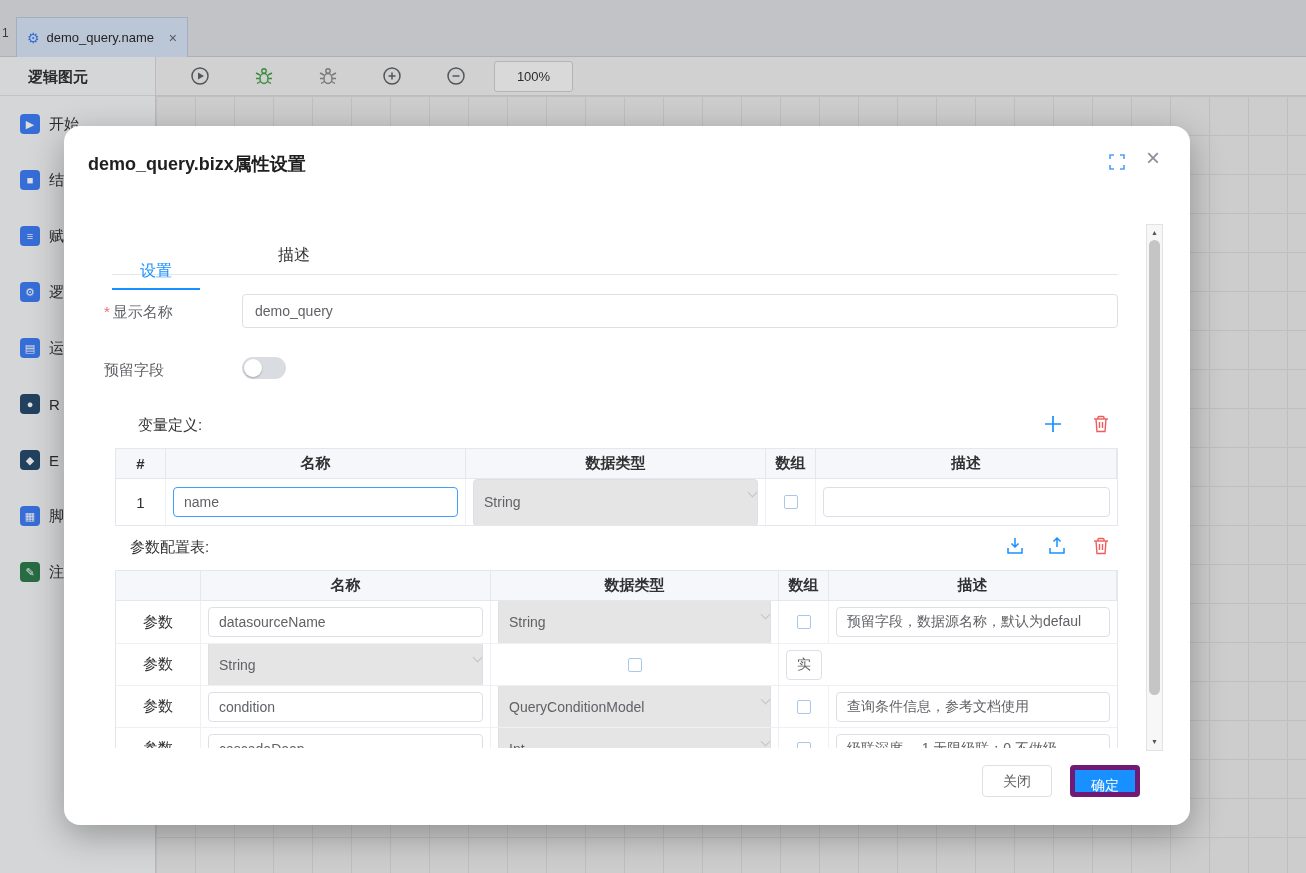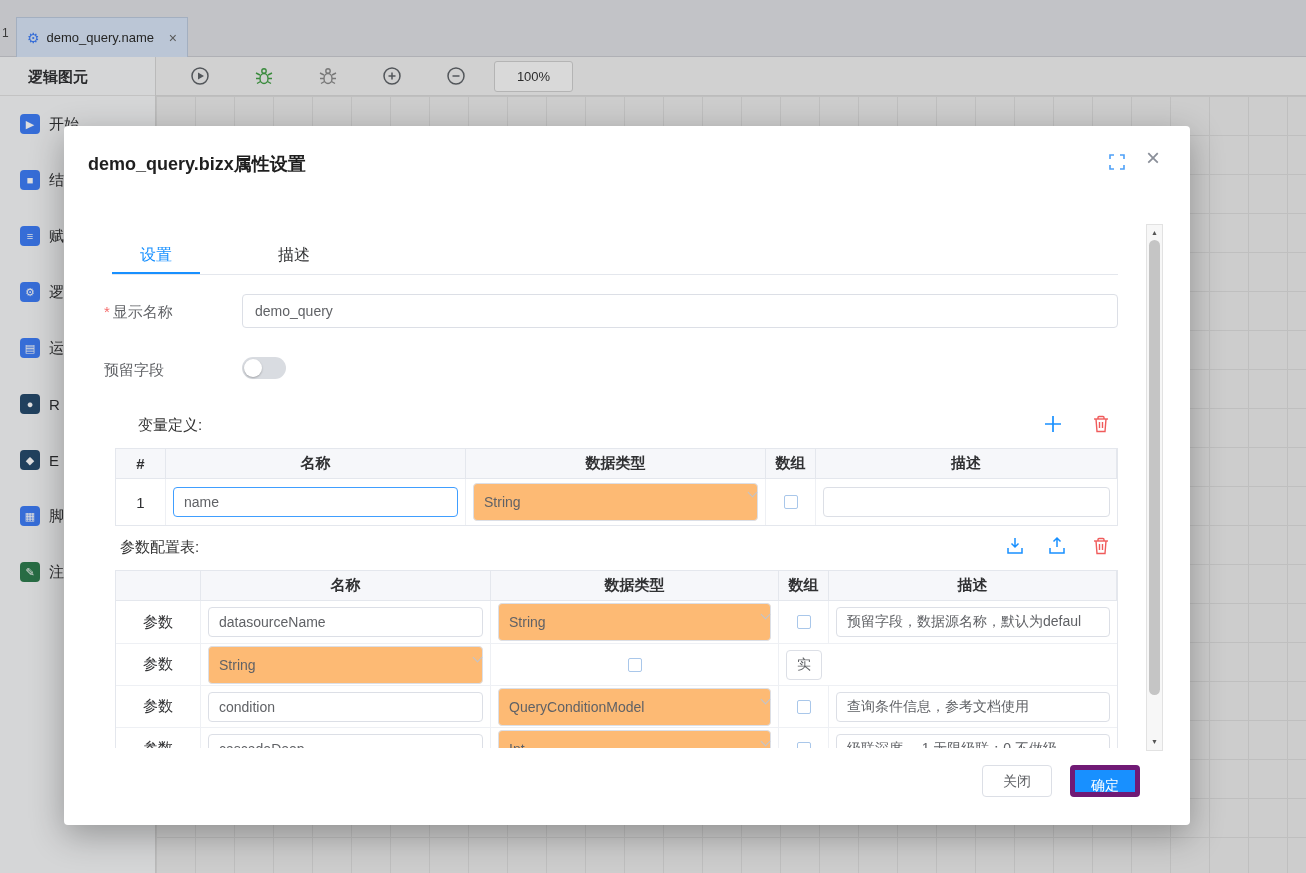--- a/index.html
+++ b/index.html
@@ -22,44 +22,44 @@
     background-size:39px 39px; }
 
   .sidebar { position:absolute; left:0; top:57px; width:156px; bottom:0; background:#f5f6f7; border-right:1px solid #d6d6d6; }
   .sidebar-title { height:39px; line-height:39px; padding-left:28px; font-size:15px; font-weight:bold; color:#303133; border-bottom:1px solid #e0e0e0; }
   .sidebar-item { height:56px; display:flex; align-items:center; padding-left:20px; gap:9px; font-size:15px; color:#303133; white-space:nowrap; }
   .s-icon { flex:0 0 20px; width:20px; height:20px; border-radius:4px; color:#fff; display:flex; align-items:center; justify-content:center; font-size:11px; }
 
   .overlay { position:absolute; inset:0; background:rgba(0,0,0,0.13); }
 
   
-  .modal { position:absolute; left:64px; top:126px; width:1126px; height:699px; background:#fff; border-radius:4px; box-shadow:0 10px 34px rgba(0,0,0,0.3); }
+  .modal { position:absolute; left:64px; top:126px; width:1126px; height:699px; background:#fff; border-radius:16px; box-shadow:0 10px 34px rgba(0,0,0,0.3); }
   .modal * { position:absolute; }
   .m-title { left:24px; top:26px; font-size:18px; font-weight:600; color:#1f1f1f; }
   .m-fullscreen { left:1044px; top:27px; width:18px; height:18px; }
   .m-close { left:1082px; top:20px; font-size:24px; color:#8a8f99; line-height:24px; cursor:default; }
 
   .m-tabs { left:48px; top:112px; width:1006px; height:37px; border-bottom:1px solid #e4e7ed; }
   .m-tab { position:absolute; top:0; width:88px; height:36px; text-align:center; font-size:16px; line-height:34px; color:#303133; }
-  .m-tab.active { color:#1890ff; border-bottom:2px solid #1890ff; }
+  .m-tab.active { color:#1890ff; border-bottom:2px solid #1890ff;margin-top:16px; }
   .m-tab.t1 { left:0; } .m-tab.t2 { left:138px; }
 
   .f-label { width:122px; text-align:left; font-size:15px; color:#606266; white-space:nowrap; }
   .req { color:#f56c6c; margin-right:3px; position:static; }
   .lbl-txt { position:static; }
   .f-label.name { left:40px; top:177px; }
   .f-label.access { left:40px; top:235px; }
   .text-input { height:34px; border:1px solid #dcdfe6; border-radius:4px; padding:0 12px; font-size:14px; color:#606266; background:#fff; outline:none; font-family:inherit; }
   .inp-name { left:178px; top:168px; width:876px; }
   .toggle { left:178px; top:231px; width:44px; height:22px; border-radius:11px; background:#d9dce1; }
   .toggle .knob { left:2px; top:2px; width:18px; height:18px; border-radius:50%; background:#fff; box-shadow:0 1px 2px rgba(0,0,0,0.25); }
 
   .sec-label { font-size:15px; color:#333; }
   .sec-var { left:51px; top:290px;margin-left:23px; }
-  .sec-param { left:56px; top:412px; }
+  .sec-param { left:66px; top:412px; }
   .hicon { width:22px; height:22px; }
   .ic-plus { left:978px; top:287px; }
   .ic-trash-var { left:1027px; top:288px; }
   .ic-import { left:940px; top:409px; }
   .ic-export { left:982px; top:409px; }
   .ic-trash-param { left:1027px; top:410px; }
 
   .gtable { left:51px; top:322px; width:1003px; border:1px solid #e4e7ed; }
   .gtable.params { top:0; position:static; display:block; }
   .param-clip { left:51px; top:444px; width:1003px; height:178px; overflow:hidden; }
@@ -69,21 +69,21 @@
   .trow.head { height:30px; background:#f6f7fa; border-bottom:1px solid #e4e7ed; }
   .trow.body { height:46px; background:#fff; }
   .param-clip .trow.body { height:42px; }
   .trow .cell { position:relative; display:flex; align-items:center; justify-content:center; border-right:1px solid #eef0f4; overflow:hidden; }
   .trow .cell:last-child { border-right:none; }
   .trow.head .cell { font-weight:bold; font-size:15px; color:#303133; border-right:1px solid #e4e7ed; }
   .trow.body + .trow.body { border-top:1px solid #eef0f4; }
   .idx-txt, .kind-txt { font-size:15px; color:#303133; }
   .cell-input { position:static; width:calc(100% - 14px); height:30px; border:1px solid #dcdfe6; border-radius:4px; padding:0 10px; font-size:14px; color:#606266; background:#fff; outline:none; font-family:inherit; }
   .cell-input.focused { border-color:#409eff; }
-  .cell-select { position:static; width:calc(100% - 14px); height:38px; border:1px solid #dcdfe6; border-radius:4px; display:flex; align-items:center; padding:0 24px 0 10px; font-size:14px; color:#606266; background:#fdba74; }
+  .cell-select { position:static; width:calc(100% - 14px); height:47px; border:1px solid #dcdfe6; border-radius:4px; display:flex; align-items:center; padding:0 24px 0 10px; font-size:14px; color:#606266; background:#e5e5e5; }
   .cell-select .sel-text { position:static; white-space:nowrap; }
   .chevron { right:9px; top:10px; width:7px; height:7px; border-right:1.5px solid #c0c4cc; border-bottom:1.5px solid #c0c4cc; transform:rotate(45deg); }
   .checkbox { position:static; width:14px; height:14px; border:1px solid #a9c7ea; border-radius:2px; background:#fff; }
 
   .scrollbar { left:1082px; top:98px; width:17px; height:527px; background:#f7f7f7; border:1px solid #e2e2e2; }
   .sb-arrow { position:static; display:block; height:16px; text-align:center; font-size:7px; color:#555; line-height:16px; }
   .sb-down { position:absolute; left:0; right:0; bottom:0; }
   .sb-thumb { left:2px; top:15px; width:11px; height:455px; background:#c5c5c5; border-radius:6px; }
 
   .m-btn { top:639px; width:70px; height:32px; border-radius:4px; font-size:14px; text-align:center; line-height:30px; }

